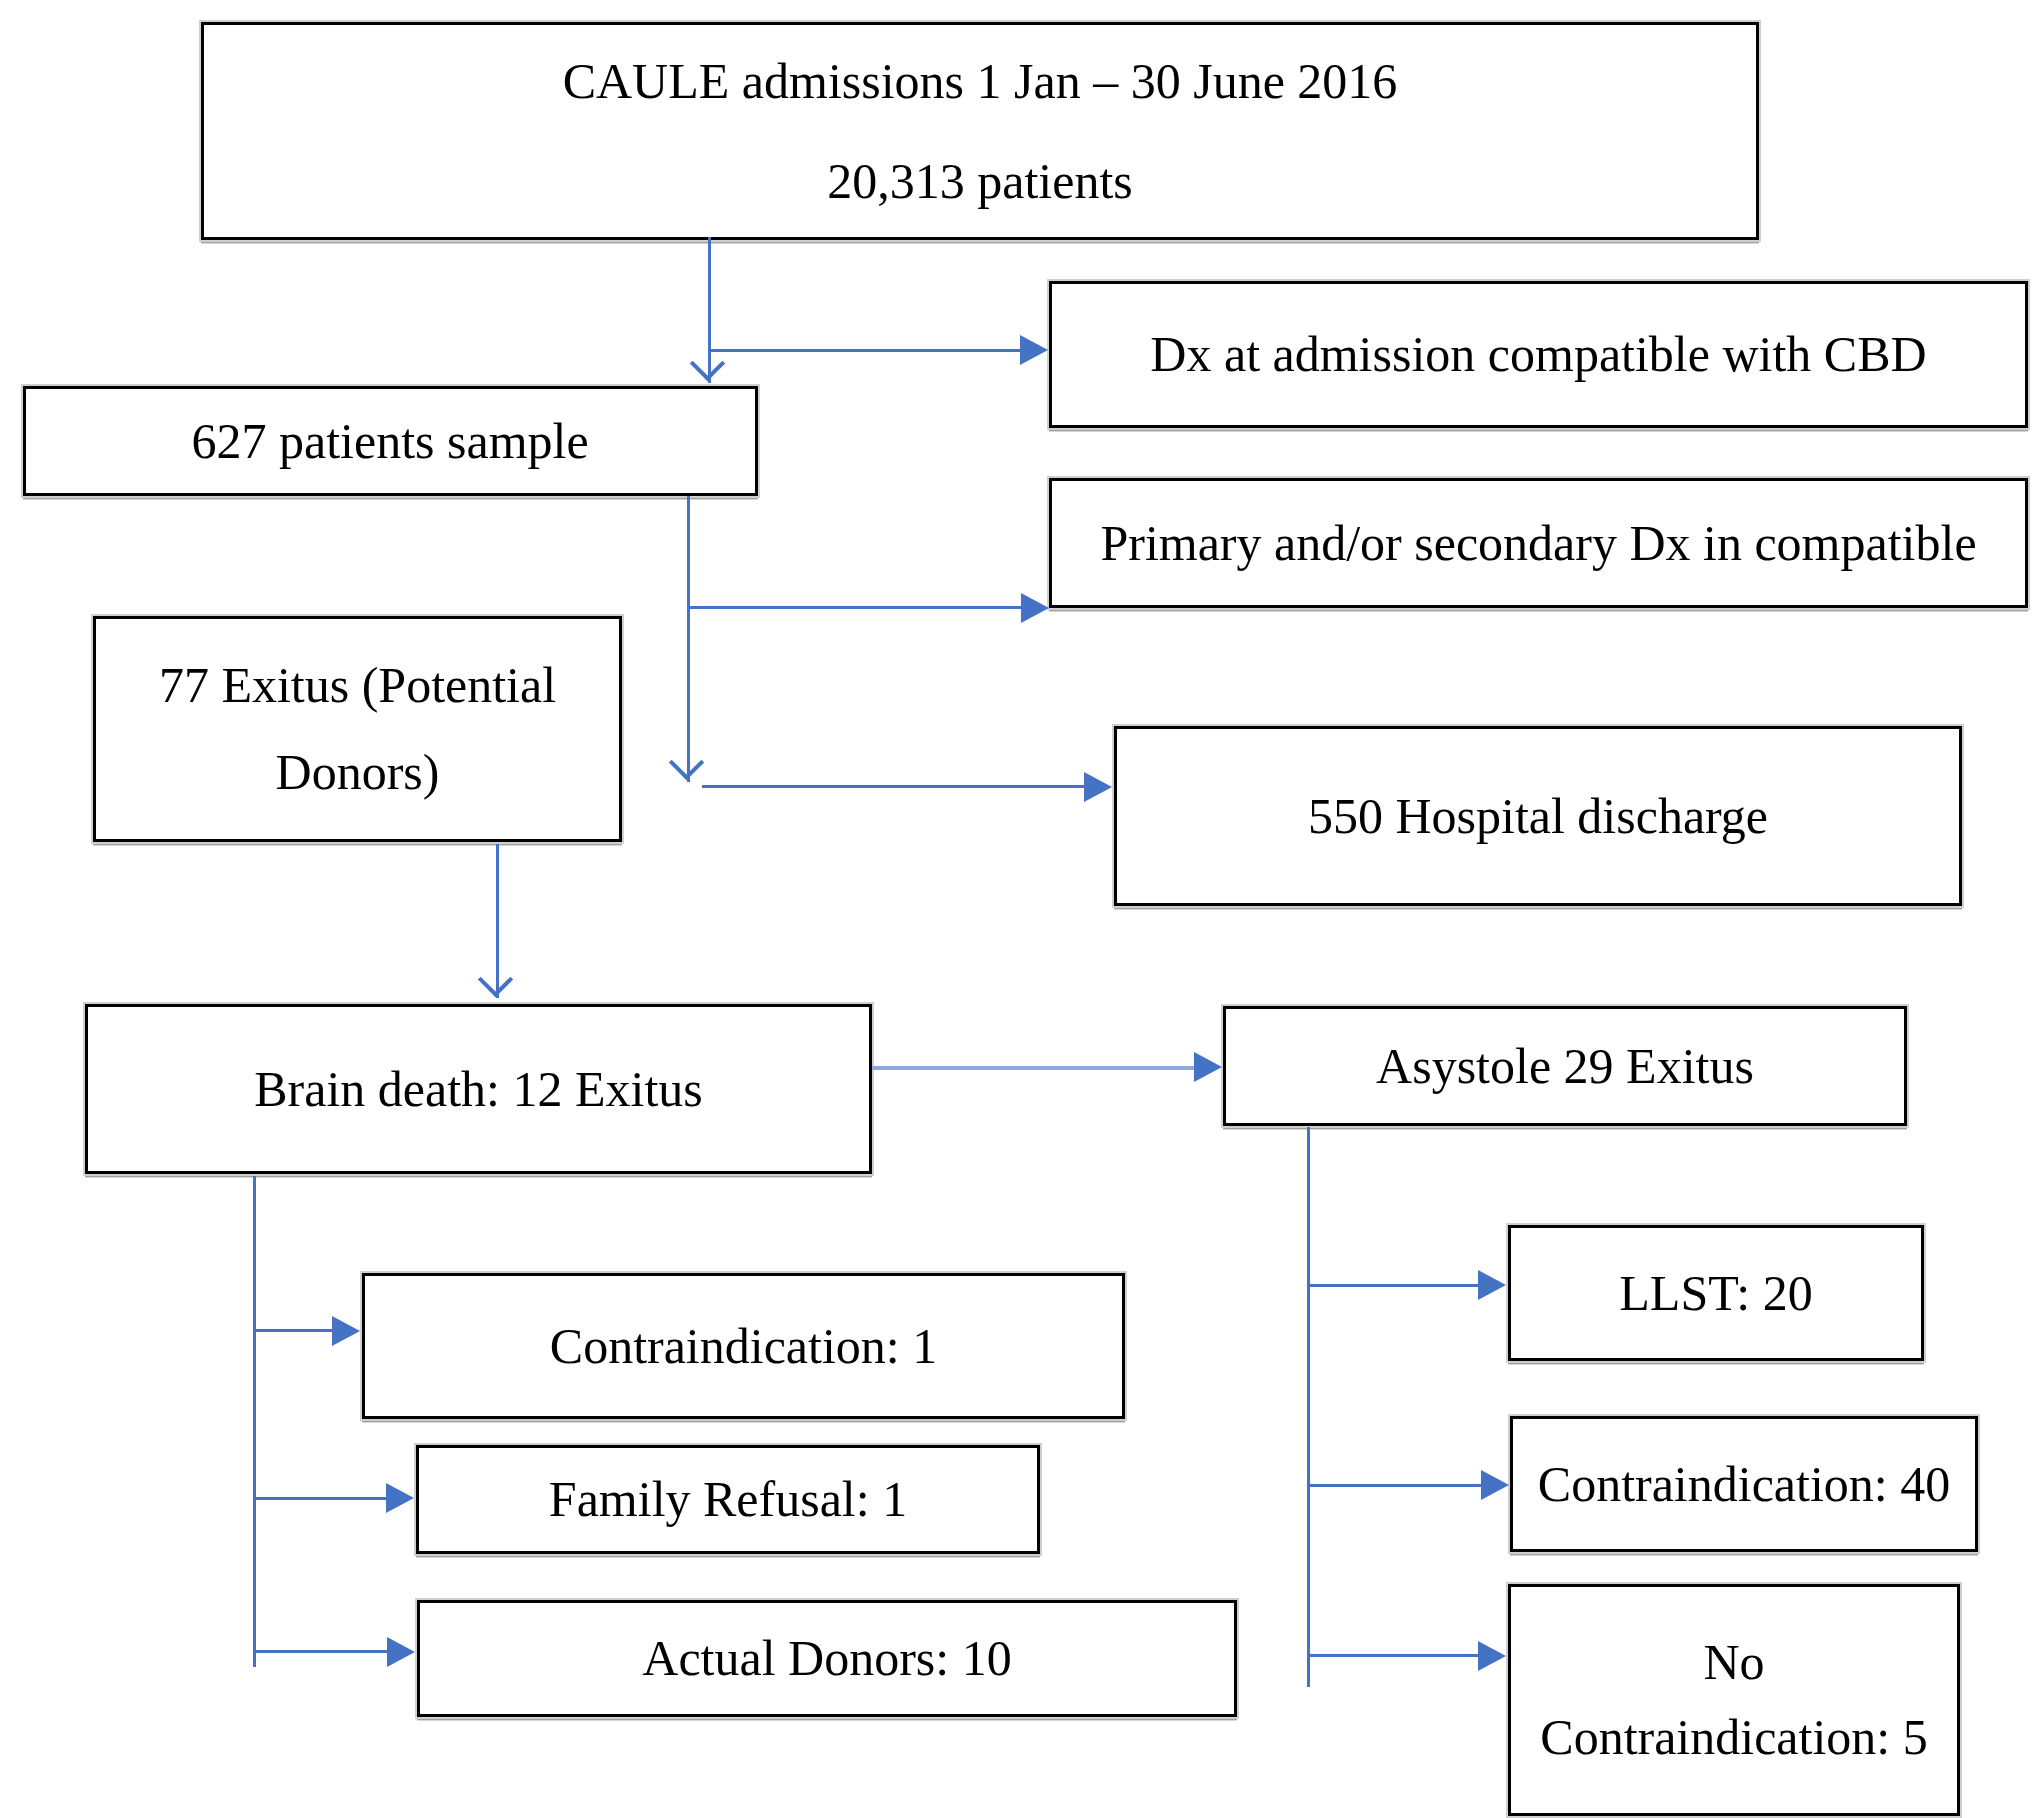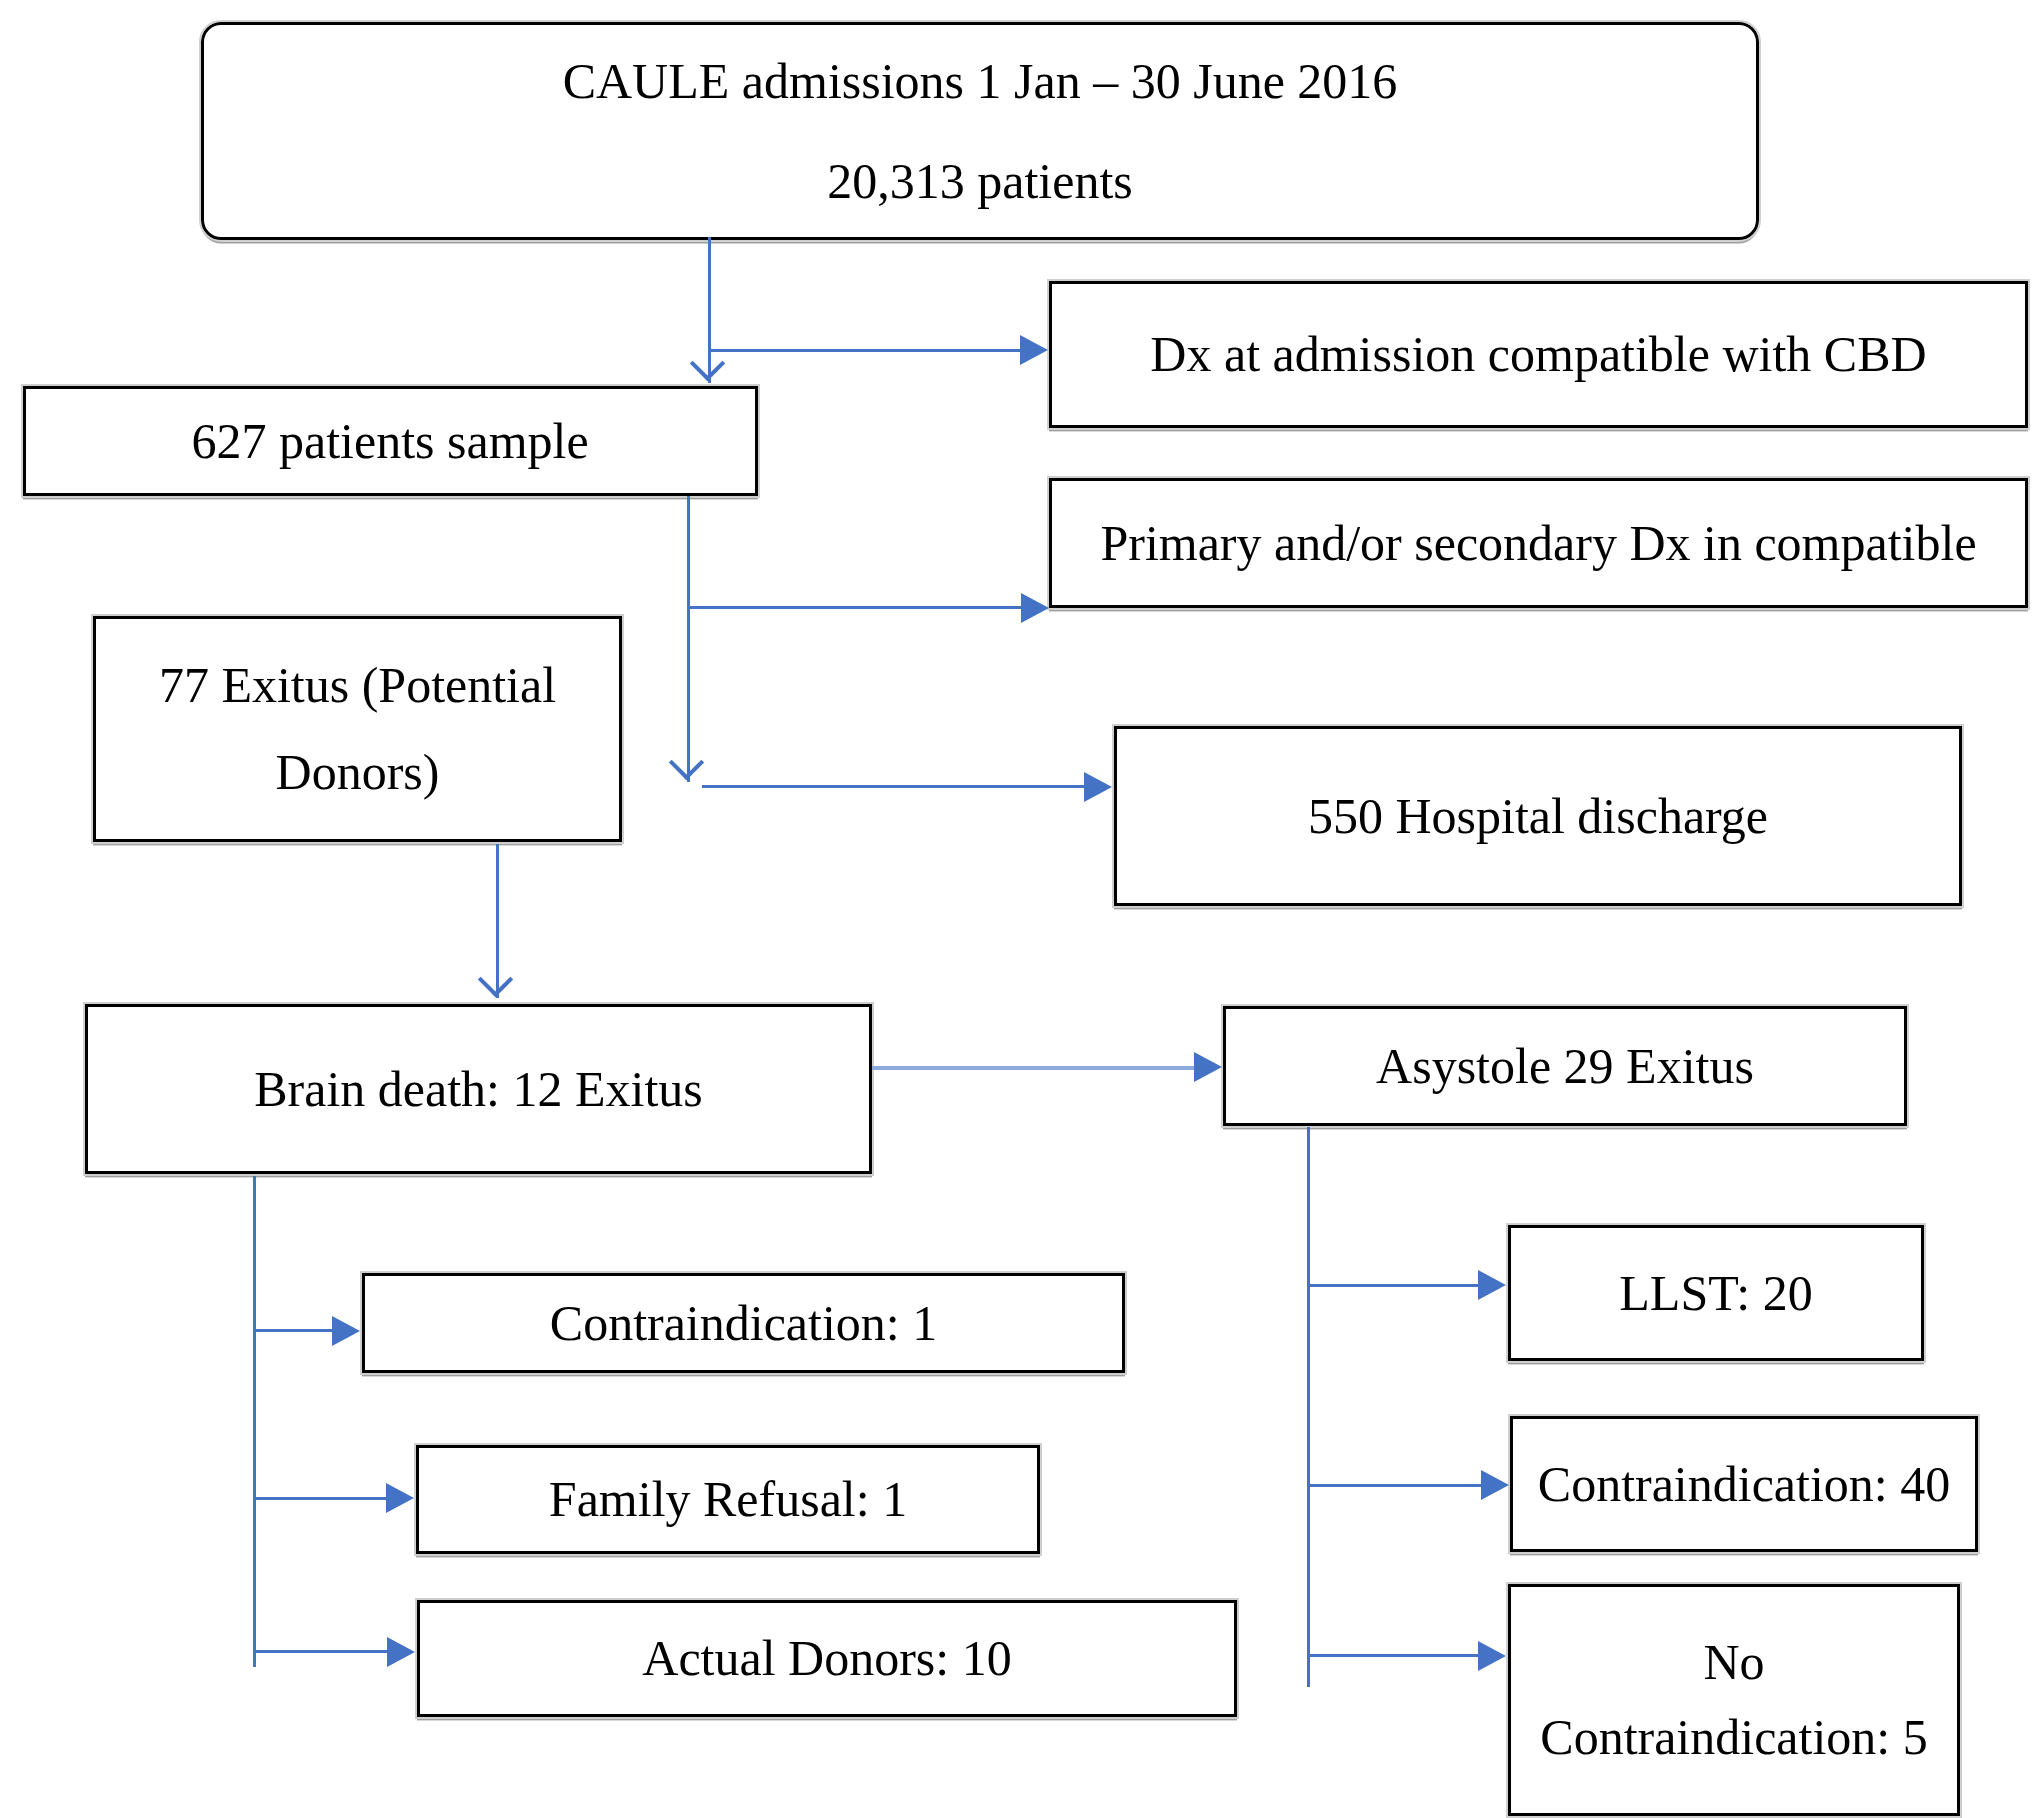--- a/index.html
+++ b/index.html
@@ -15,21 +15,21 @@
     font-family:"Liberation Serif","DejaVu Serif",serif;color:#000;
   }
   #canvas{position:absolute;left:0;top:0;width:2035px;height:1818px;background:var(--background);}
   .box{
     position:absolute;background:#fff;border:3.4px solid var(--border);
     outline:2.3px solid #cfcfcf;box-shadow:0 3.4px 0 #9f9f9f;
     display:flex;flex-direction:column;align-items:center;justify-content:center;
     text-align:center;font-size:50px;line-height:1.5;color:#000;
   }
   .box .bl{display:block;white-space:nowrap;}
-  .lh-xl{line-height:2.0;border-radius:20px;}
+  .lh-xl{line-height:2.0;}
   .lh-lg{line-height:1.75;}
   .lh-md{line-height:1.6;}
   .vline{position:absolute;width:2.8px;background:var(--accent);}
   .hline{position:absolute;height:3.4px;background:var(--accent);}
   .hline.lt{background:var(--accent-light);height:4px;}
   .tri{
     position:absolute;width:0;height:0;
     border-top:15.3px solid transparent;border-bottom:15.3px solid transparent;
     border-left:28px solid var(--accent);
   }
@@ -71,21 +71,21 @@
   </div>
 
   <div class="box" style="left:85px;top:1004px;width:787px;height:170px">
     <span class="bl">Brain death: 12 Exitus</span>
   </div>
 
   <div class="box" style="left:1223px;top:1006px;width:684px;height:120px">
     <span class="bl">Asystole 29 Exitus</span>
   </div>
 
-  <div class="box" style="left:362px;top:1273px;width:763px;height:100px">
+  <div class="box" style="left:362px;top:1273px;width:763px;height:146px">
     <span class="bl">Contraindication: 1</span>
   </div>
 
   <div class="box" style="left:416px;top:1445px;width:624px;height:109px">
     <span class="bl">Family Refusal: 1</span>
   </div>
 
   <div class="box" style="left:417px;top:1600px;width:820px;height:117px">
     <span class="bl">Actual Donors: 10</span>
   </div>

